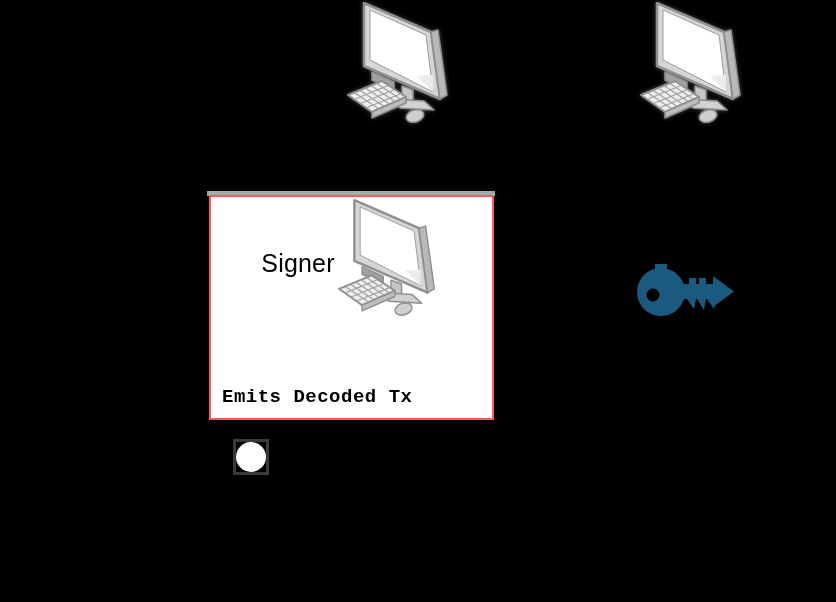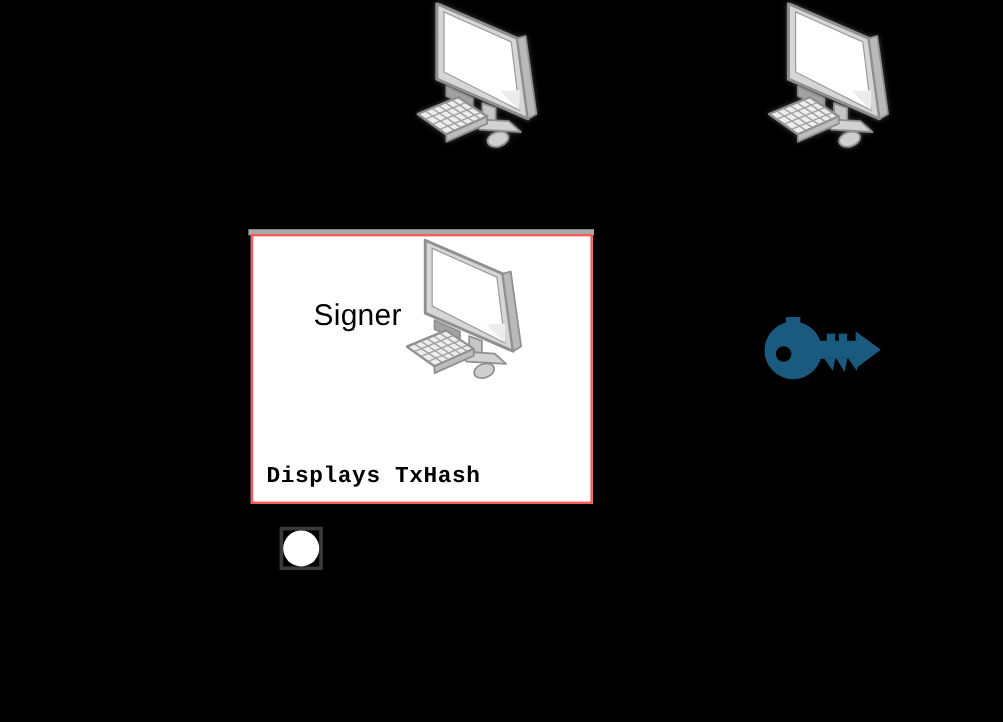--- a/index.html
+++ b/index.html
@@ -101,21 +101,20 @@
     </defs>
   </svg>
 
   <div class="abs top-strip"></div>
 
   <div class="abs signer-box">
     <div class="signer-title">
       <div>Signer</div>
     </div>
     <div class="signer-bullets">
-      <div>Displays TxHash</div>
       <div>Emits Decoded Tx</div>
       <div>Sends Tx to HW Wallet</div>
     </div>
   </div>
 
   <svg class="abs pc" style="left:347px; top:2px;" width="108" height="122">
     <use href="#pc"></use>
   </svg>
 
   <svg class="abs pc" style="left:640px; top:2px;" width="108" height="122">

